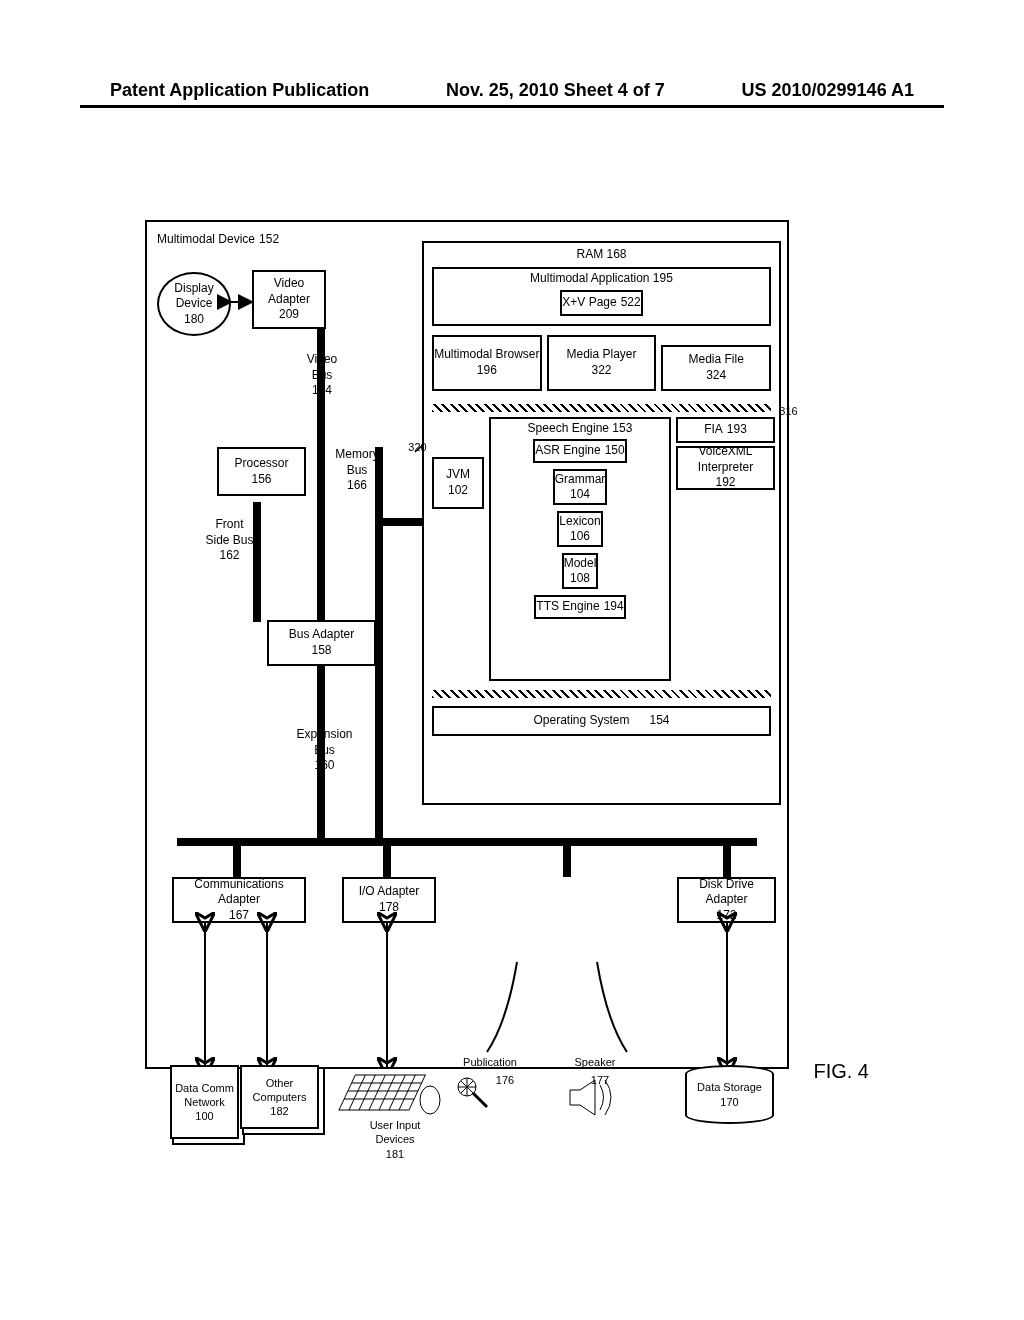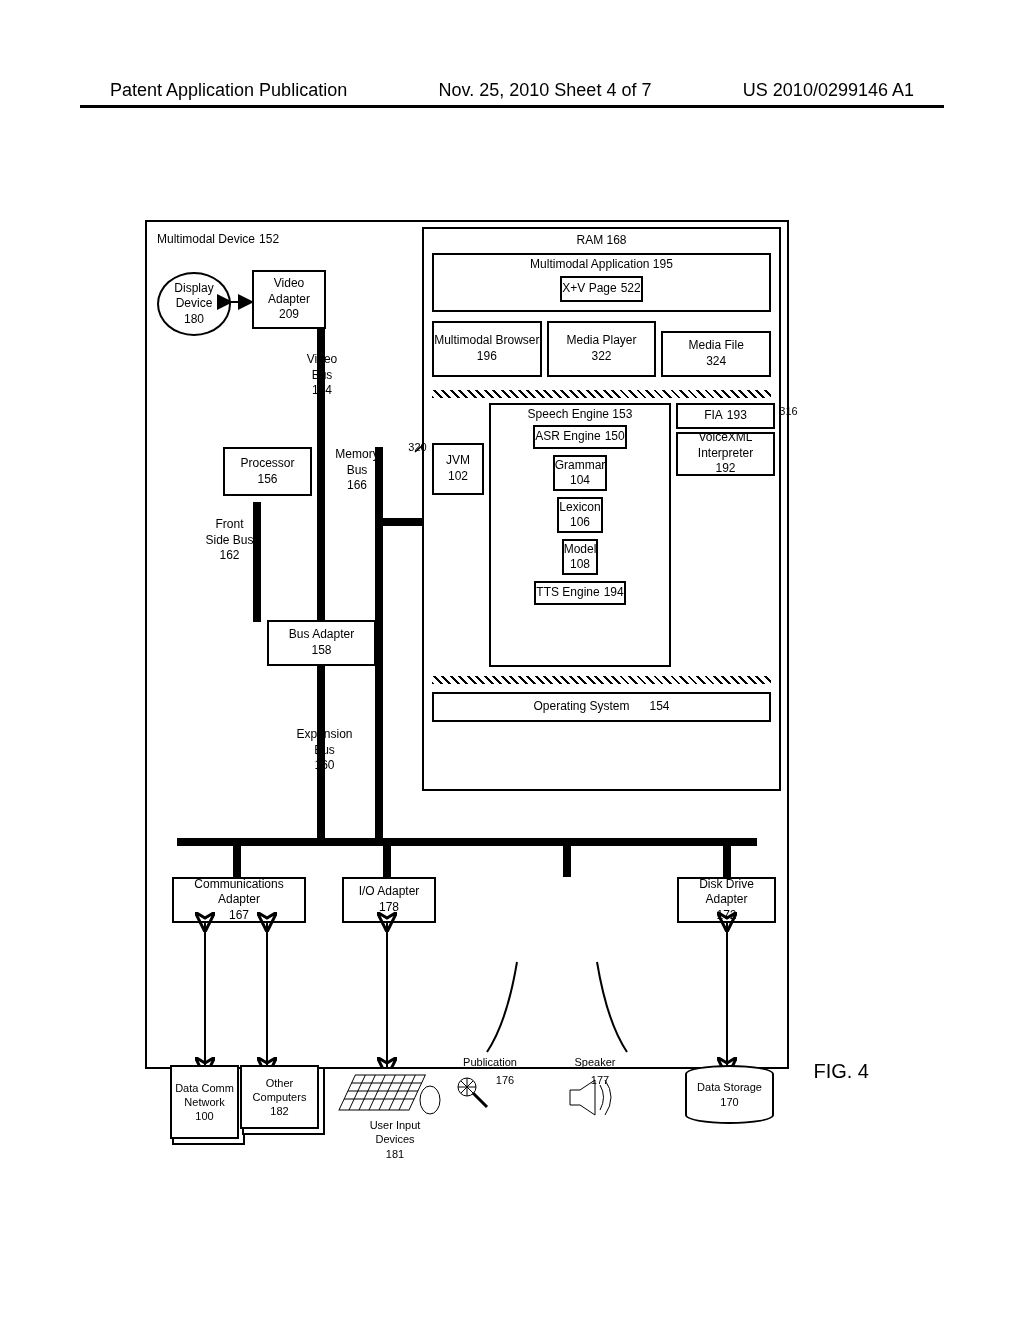--- a/index.html
+++ b/index.html
@@ -1,17 +1,17 @@
 <!DOCTYPE html>
 <html><head>
 <meta charset="utf-8">
 <style>
 body{margin:0;font-family:Arial,sans-serif;background:#fff;color:#000}
 .page{width:1024px;height:1320px;position:relative;box-sizing:border-box;padding:0}
-.header{position:absolute;top:80px;left:0;right:0;padding:0 110px;display:flex;justify-content:space-between;font-size:18px;font-weight:normal}
+.header{position:absolute;top:80px;left:0;right:0;padding:0 110px;display:flex;justify-content:space-between;font-size:18px;font-weight:bold}
 .header-line{position:absolute;top:105px;left:80px;right:80px;height:3px;background:#000}
 .diagram{position:absolute;top:220px;left:145px;width:640px;height:845px;border:2px solid #000}
 .box{position:absolute;border:2px solid #000;background:#fff;text-align:center;font-size:12px;display:flex;flex-direction:column;justify-content:center;align-items:center;line-height:1.3}
 .box.noborder{border:none;background:transparent}
 .ref{}
 .hatch{position:absolute;height:8px;background:repeating-linear-gradient(45deg,#000 0,#000 2px,#fff 2px,#fff 6px)}
 .fig-label{position:absolute;right:155px;top:1060px;font-size:20px;font-weight:normal}
 .bottom{position:absolute;top:1070px;left:145px;width:640px;height:85px}
 .ellipse{border-radius:50%}
 .multilayer{box-shadow:4px 4px 0 #fff,4px 4px 0 2px #000}
@@ -71,21 +71,21 @@
 <div class="box" style="top:48px;left:105px;width:70px;height:55px">
   <span>Video Adapter</span>
   <span class="ref">209</span>
 </div>
 
 <div class="box noborder" style="top:130px;left:150px;width:50px">
   <span>Video Bus</span>
   <span class="ref">164</span>
 </div>
 
-<div class="box" style="top:5px;left:275px;width:355px;height:560px;align-items:stretch;justify-content:flex-start">
+<div class="box" style="top:19px;left:275px;width:355px;height:560px;align-items:stretch;justify-content:flex-start">
   <div style="margin-top:4px"><span>RAM</span> <span class="ref">168</span></div>
 
   <div class="box" style="position:relative;margin:4px 8px;width:auto;height:55px;justify-content:flex-start">
     <div style="margin-top:2px"><span>Multimodal Application</span> <span class="ref">195</span></div>
     <div class="box" style="position:relative;margin:4px 10px;width:auto;height:22px;flex-direction:row;gap:4px">
       <span>X+V Page</span>
             <span class="ref">522</span>
     </div>
   </div>
 
@@ -154,21 +154,21 @@
   </div>
 </div>
 
 <div class="box noborder" style="top:182px;left:629px;width:25px;font-size:11px">
         <span>316</span>
       </div>
 <div class="box noborder" style="top:218px;left:258px;width:25px;font-size:11px">
         <span class="ref">320</span>
       </div>
 
-<div class="box" style="top:225px;left:76px;width:85px;height:45px">
+<div class="box" style="top:225px;left:70px;width:85px;height:45px">
   <span>Processor</span>
         <span class="ref">156</span>
 </div>
 
 <div class="box noborder" style="top:225px;left:180px;width:60px">
   <span>Memory Bus</span>
         <span class="ref">166</span>
 </div>
 
 <div class="box noborder" style="top:295px;left:55px;width:55px">

